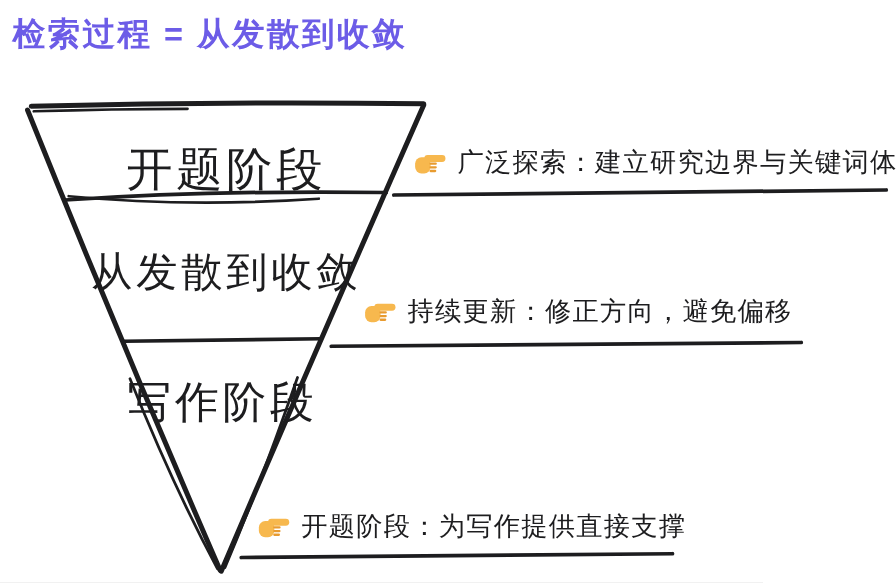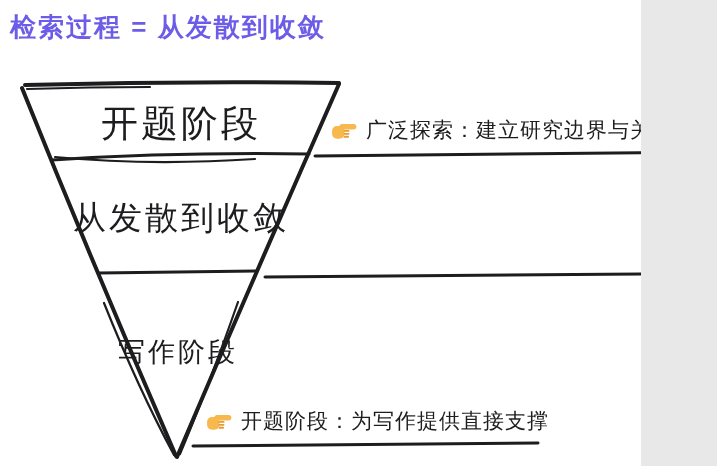--- a/index.html
+++ b/index.html
@@ -5,43 +5,43 @@
   :root{
     --accent:#6C5CE7;
     --line:#1d1d1f;
     --hand:#F7B84E;
     --hand-dark:#E89B30;
     --bg:#ffffff;
   }
   html,body{margin:0;padding:0;background:#e8e8e8;}
   .canvas{
     position:relative;
-    width:641px;height:466px;
+    width:717px;height:466px;
     background:var(--bg);
     overflow:hidden;
     font-family:"Liberation Sans","DejaVu Sans",sans-serif;
     color:var(--line);
     text-decoration:underline;
   }
   .title{
     position:absolute;left:10px;top:10px;margin:0;
     font-size:26px;font-weight:700;letter-spacing:2px;
     color:var(--accent);white-space:nowrap;
   }
   .sketch{position:absolute;left:0;top:0;width:717px;height:466px;}
   .ln{fill:none;stroke:var(--line);stroke-width:3;stroke-linecap:round;}
   .thick{stroke-width:4;}
   .thin{stroke-width:2.2;}
   .stage{
     position:absolute;transform:translate(-50%,-50%);
     white-space:nowrap;font-weight:500;letter-spacing:3px;
   }
-  .stage.s1{left:181px;top:124px;font-size:37px;}
+  .stage.s1{left:181px;top:136px;font-size:37px;}
   .stage.s2{left:181px;top:218px;font-size:33px;}
-  .stage.s3{left:178px;top:322px;font-size:27px;margin-top:30px;}
+  .stage.s3{left:178px;top:322px;font-size:35px;}
   .note{
     position:absolute;display:flex;align-items:center;gap:9px;
     font-size:21px;font-weight:500;letter-spacing:1px;white-space:nowrap;
   }
   .note.n1{left:331px;top:116px;}
   .note.n2{left:291px;top:235px;}
   .note.n3{left:206px;top:407px;}
   .hand{width:26px;height:22px;flex:0 0 auto;}
   .hand-fill{fill:var(--hand);}
   .hand-dark{fill:var(--hand-dark);}
@@ -79,20 +79,30 @@
     <svg class="hand" viewBox="0 0 28 24" aria-hidden="true">
       <rect class="hand-fill" x="9" y="5.5" width="18.5" height="6" rx="3"></rect>
       <rect class="hand-fill" x="1" y="7.5" width="13.5" height="14" rx="5.5"></rect>
       <rect class="hand-dark" x="13.5" y="12" width="6.5" height="2" rx="1"></rect>
       <rect class="hand-dark" x="13.5" y="15.2" width="6.5" height="2" rx="1"></rect>
       <rect class="hand-dark" x="13.5" y="18.4" width="6" height="2" rx="1"></rect>
     </svg>
     <span>广泛探索：建立研究边界与关键词体系</span>
   </div>
 
+  <div class="note n2">
+    <svg class="hand" viewBox="0 0 28 24" aria-hidden="true">
+      <rect class="hand-fill" x="9" y="5.5" width="18.5" height="6" rx="3"></rect>
+      <rect class="hand-fill" x="1" y="7.5" width="13.5" height="14" rx="5.5"></rect>
+      <rect class="hand-dark" x="13.5" y="12" width="6.5" height="2" rx="1"></rect>
+      <rect class="hand-dark" x="13.5" y="15.2" width="6.5" height="2" rx="1"></rect>
+      <rect class="hand-dark" x="13.5" y="18.4" width="6" height="2" rx="1"></rect>
+    </svg>
+    <span>持续更新：修正方向，避免偏移</span>
+  </div>
 
   <div class="note n3">
     <svg class="hand" viewBox="0 0 28 24" aria-hidden="true">
       <rect class="hand-fill" x="9" y="5.5" width="18.5" height="6" rx="3"></rect>
       <rect class="hand-fill" x="1" y="7.5" width="13.5" height="14" rx="5.5"></rect>
       <rect class="hand-dark" x="13.5" y="12" width="6.5" height="2" rx="1"></rect>
       <rect class="hand-dark" x="13.5" y="15.2" width="6.5" height="2" rx="1"></rect>
       <rect class="hand-dark" x="13.5" y="18.4" width="6" height="2" rx="1"></rect>
     </svg>
     <span>开题阶段：为写作提供直接支撑</span>

